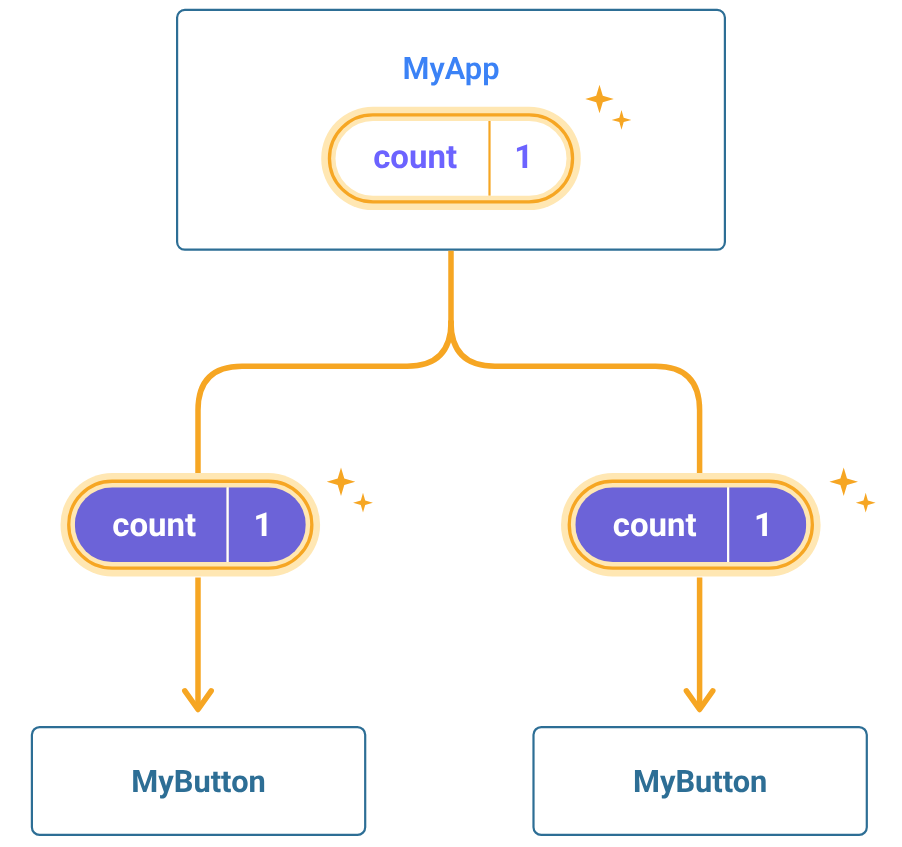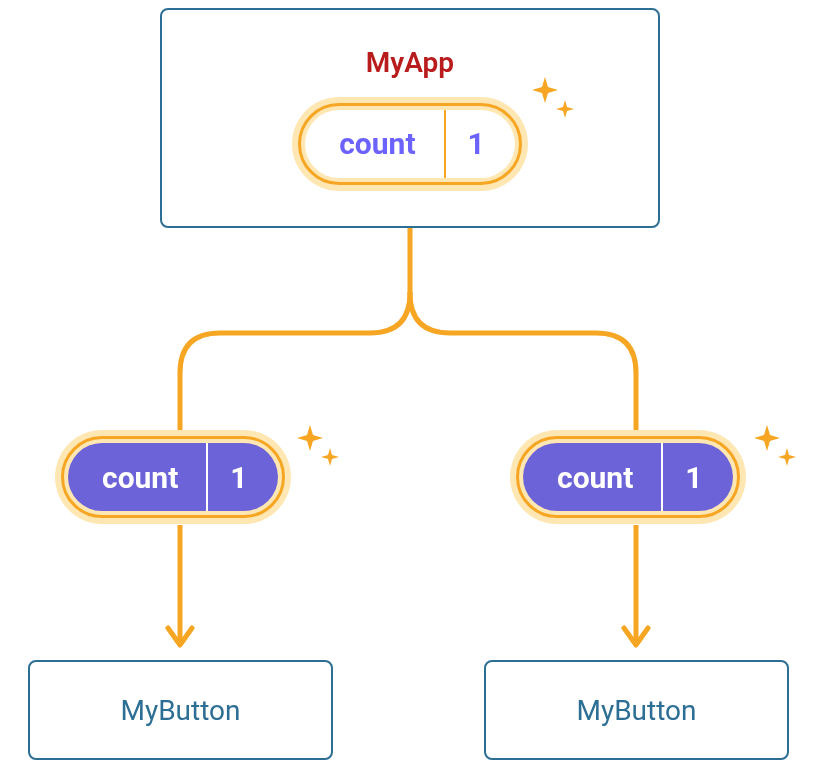--- a/index.html
+++ b/index.html
@@ -20,28 +20,28 @@
     background: #ffffff;
     border: 2px solid #2d6e95;
     border-radius: 8px;
     display: flex;
     flex-direction: column;
     align-items: center;
     justify-content: center;
     padding: 20px;
   }
   .component-title {
-    color: #b91c1c;
+    color: #3b82f6;
     font-weight: 600;
     font-size: 28px;
     margin-bottom: 18px;
   }
   .component-title-only {
     color: #2d6e95;
-    font-weight: 400;
+    font-weight: 700;
     font-size: 28px;
   }
   .pill-outer {
     position: absolute;
     border-radius: 999px;
     background: #ffe7b3;
     padding: 6px;
   }
   .pill-ring {
     border: 3px solid #f6a623;

